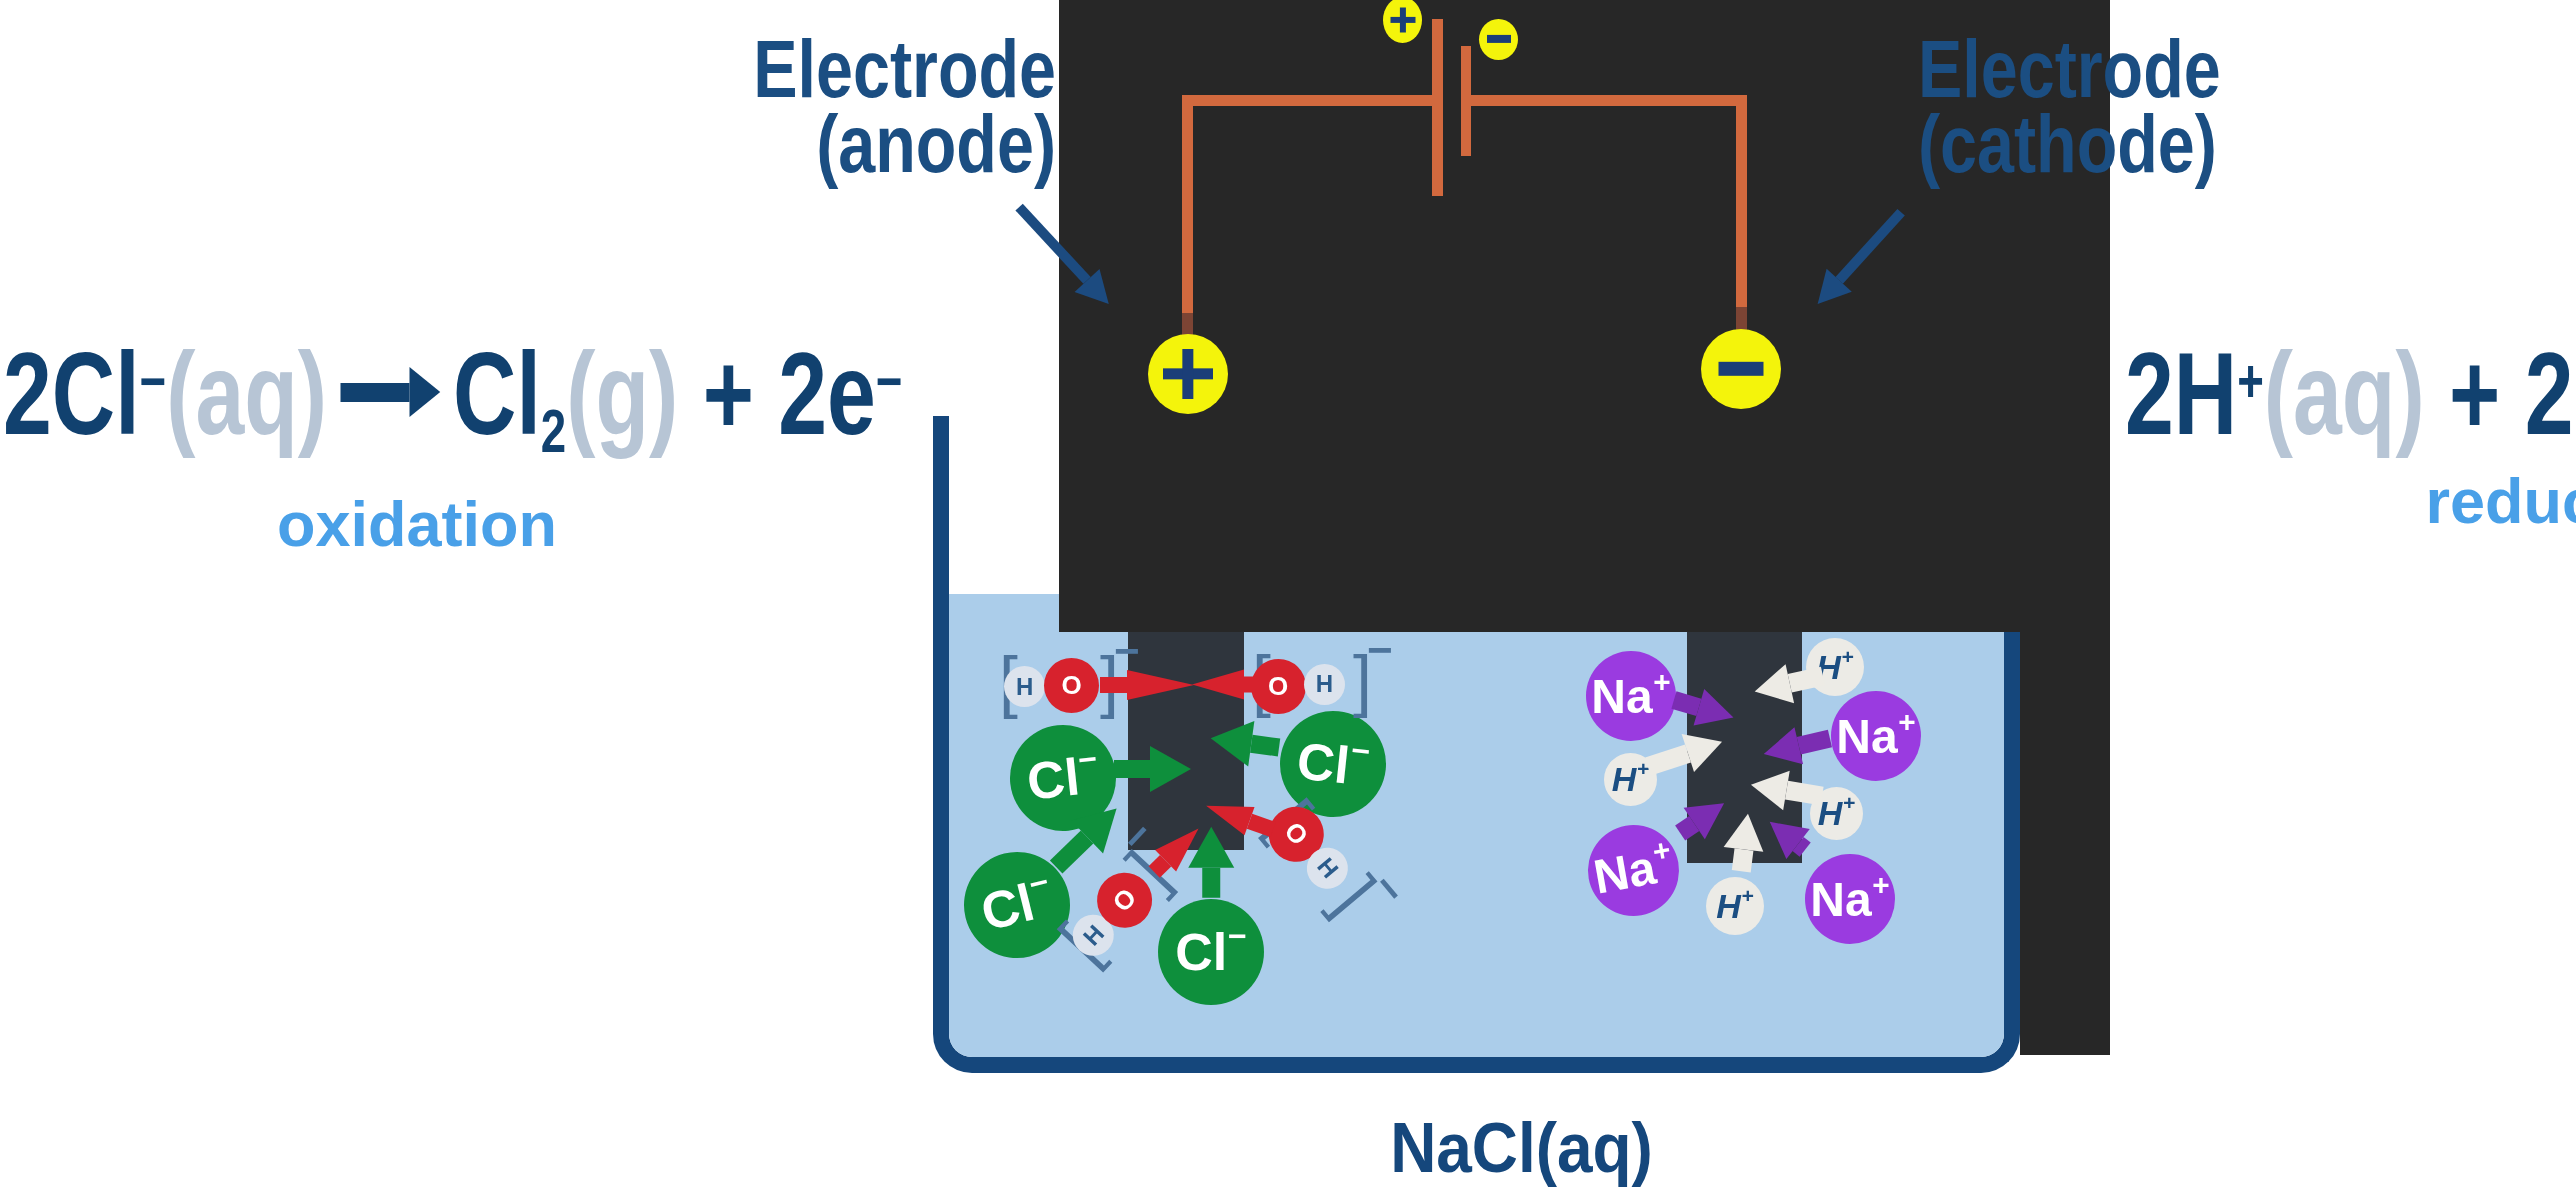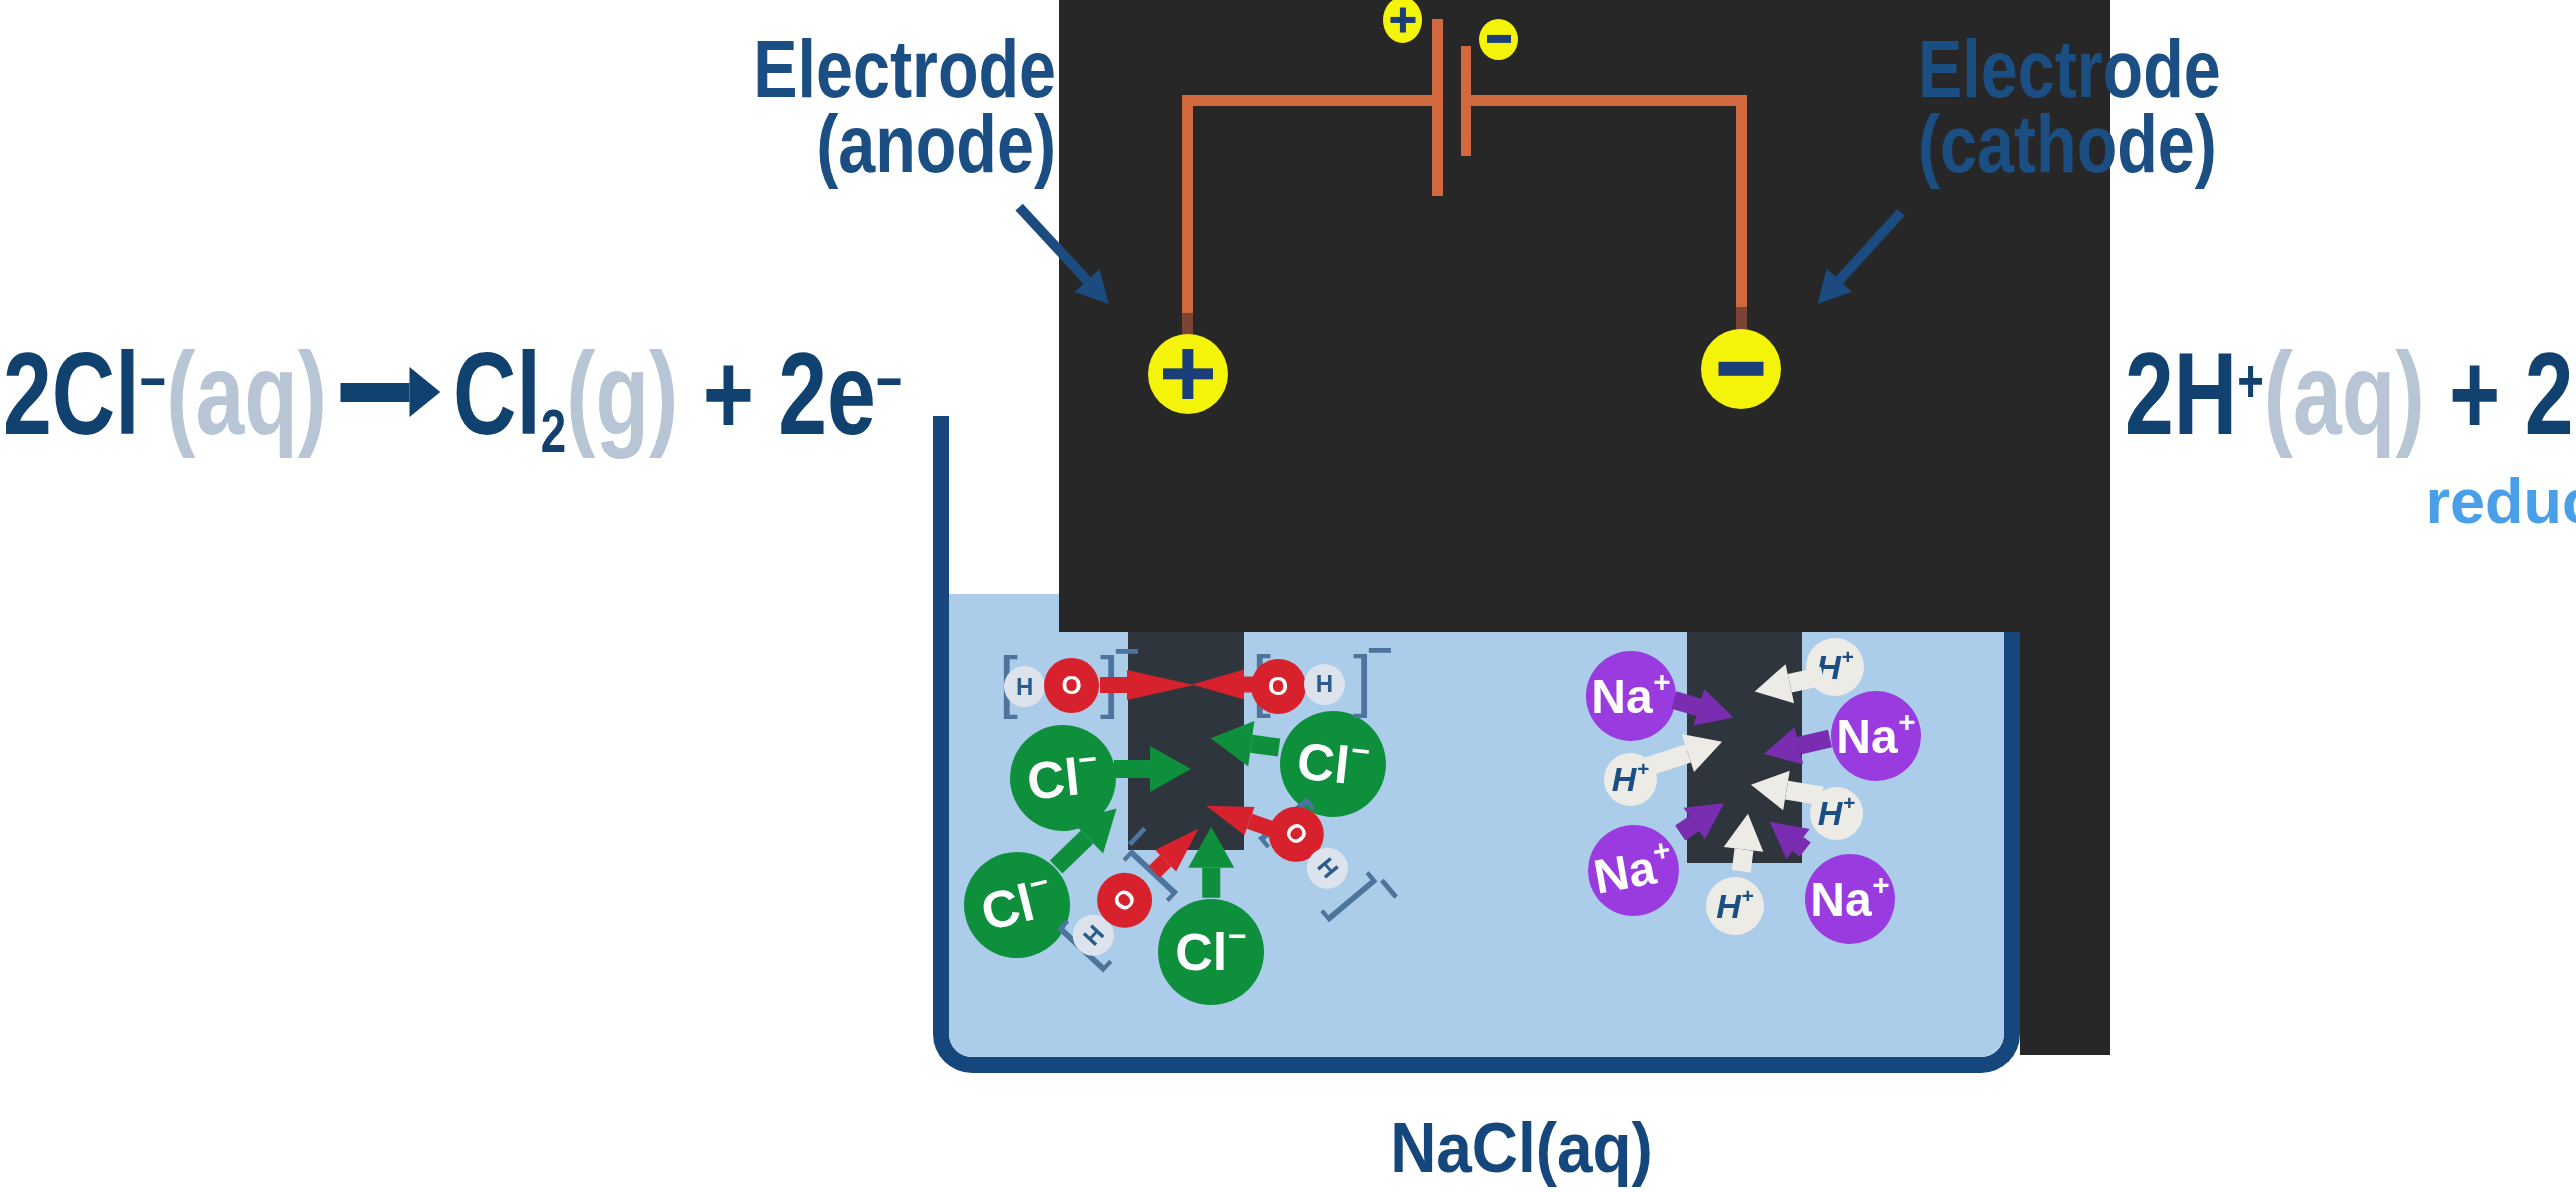--- a/index.html
+++ b/index.html
@@ -118,20 +118,21 @@
     <div>Electrode</div>
     <div>(anode)</div>
   </div>
   <div id="cathode-label" class="elabel">
     <div>Electrode</div>
     <div>(cathode)</div>
   </div>
 
   <div id="eq-left" class="eq"><span>2Cl</span><span class="sup">−</span><span class=" muted">(aq)</span><span class="blockarrow"><span class="bar"></span><span class="head"></span></span><span>Cl</span><span class="sub">2</span><span class=" muted">(g)</span><span> + 2e</span><span class="sup">−</span></div>
   <div id="eq-right" class="eq"><span>2H</span><span class="sup">+</span><span class=" muted">(aq)</span><span> + 2e</span></div>
+  <div id="oxidation" class="note">oxidation</div>
   <div id="reduction" class="note">reduction</div>
 
   <div id="nacl-label">NaCl(aq)</div>
 
   <div id="particles">
       <div class="ion ion-cl" style="left: 1010px; top: 725px; width: 106px; height: 106px; transform: rotate(-6deg);">
         <span>Cl</span>
         <span class="chg">−</span>
       </div>
       <div class="ion ion-cl" style="left: 964px; top: 852px; width: 106px; height: 106px; transform: rotate(-14deg);">

